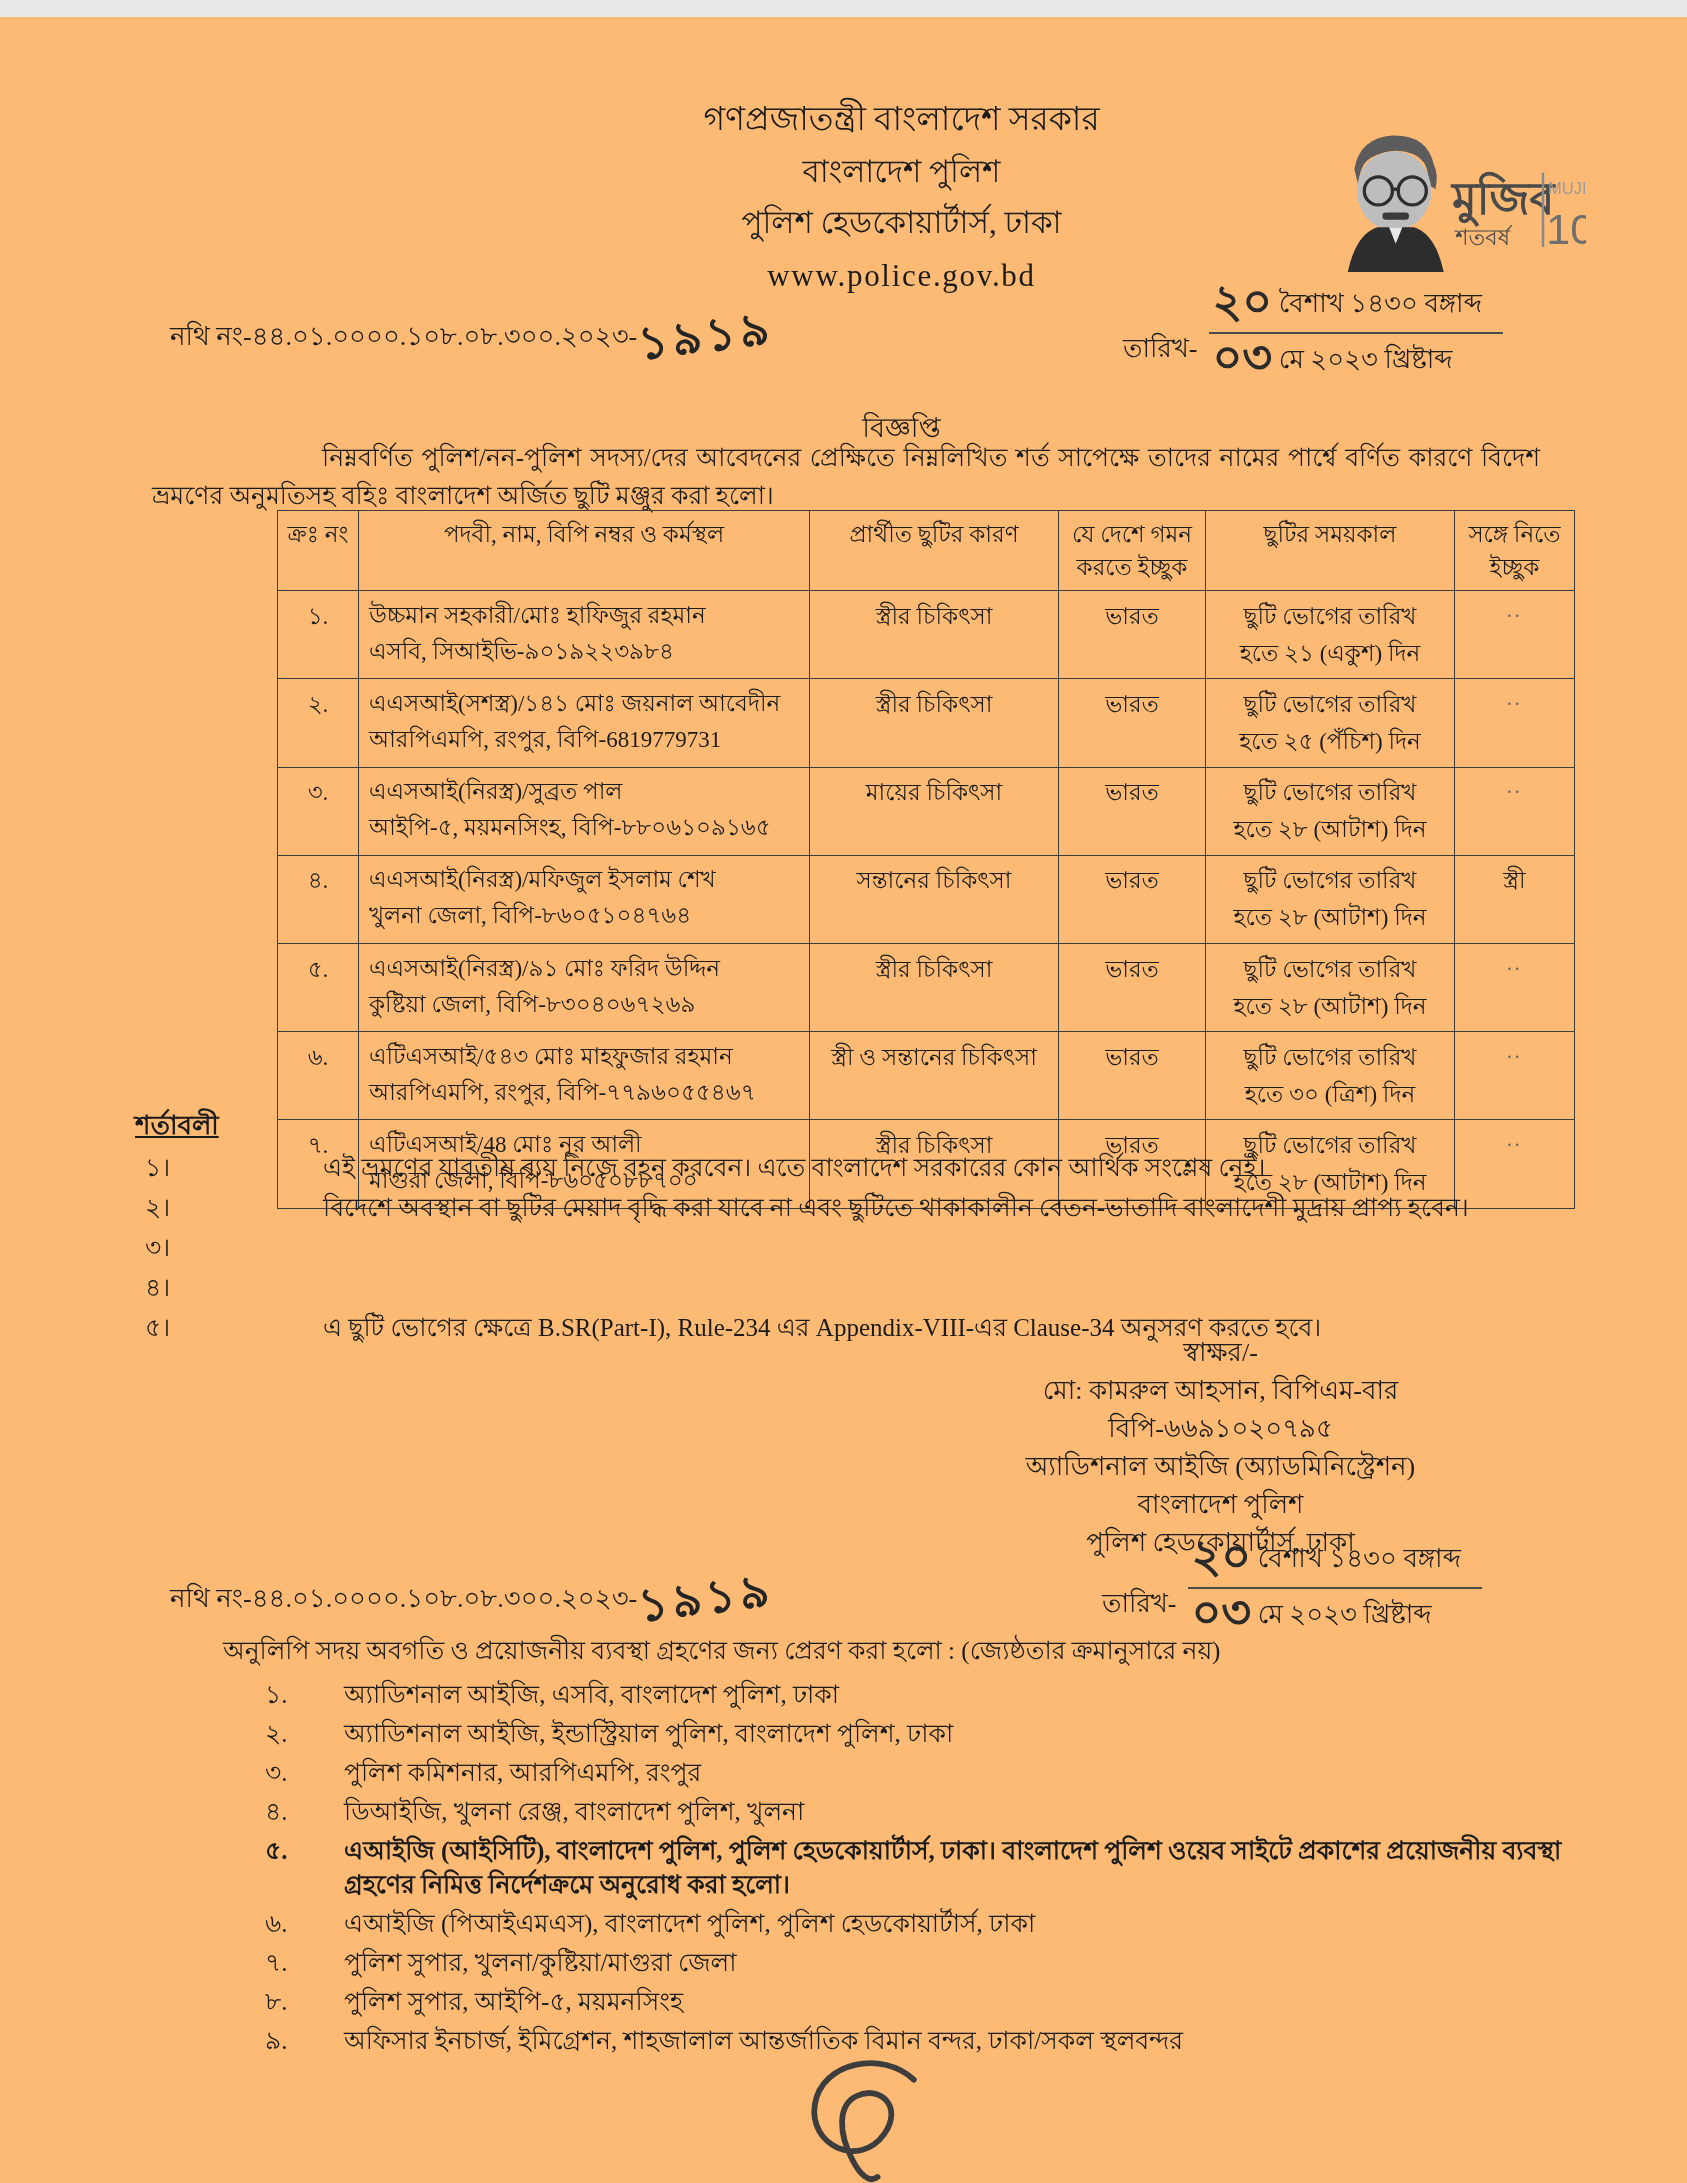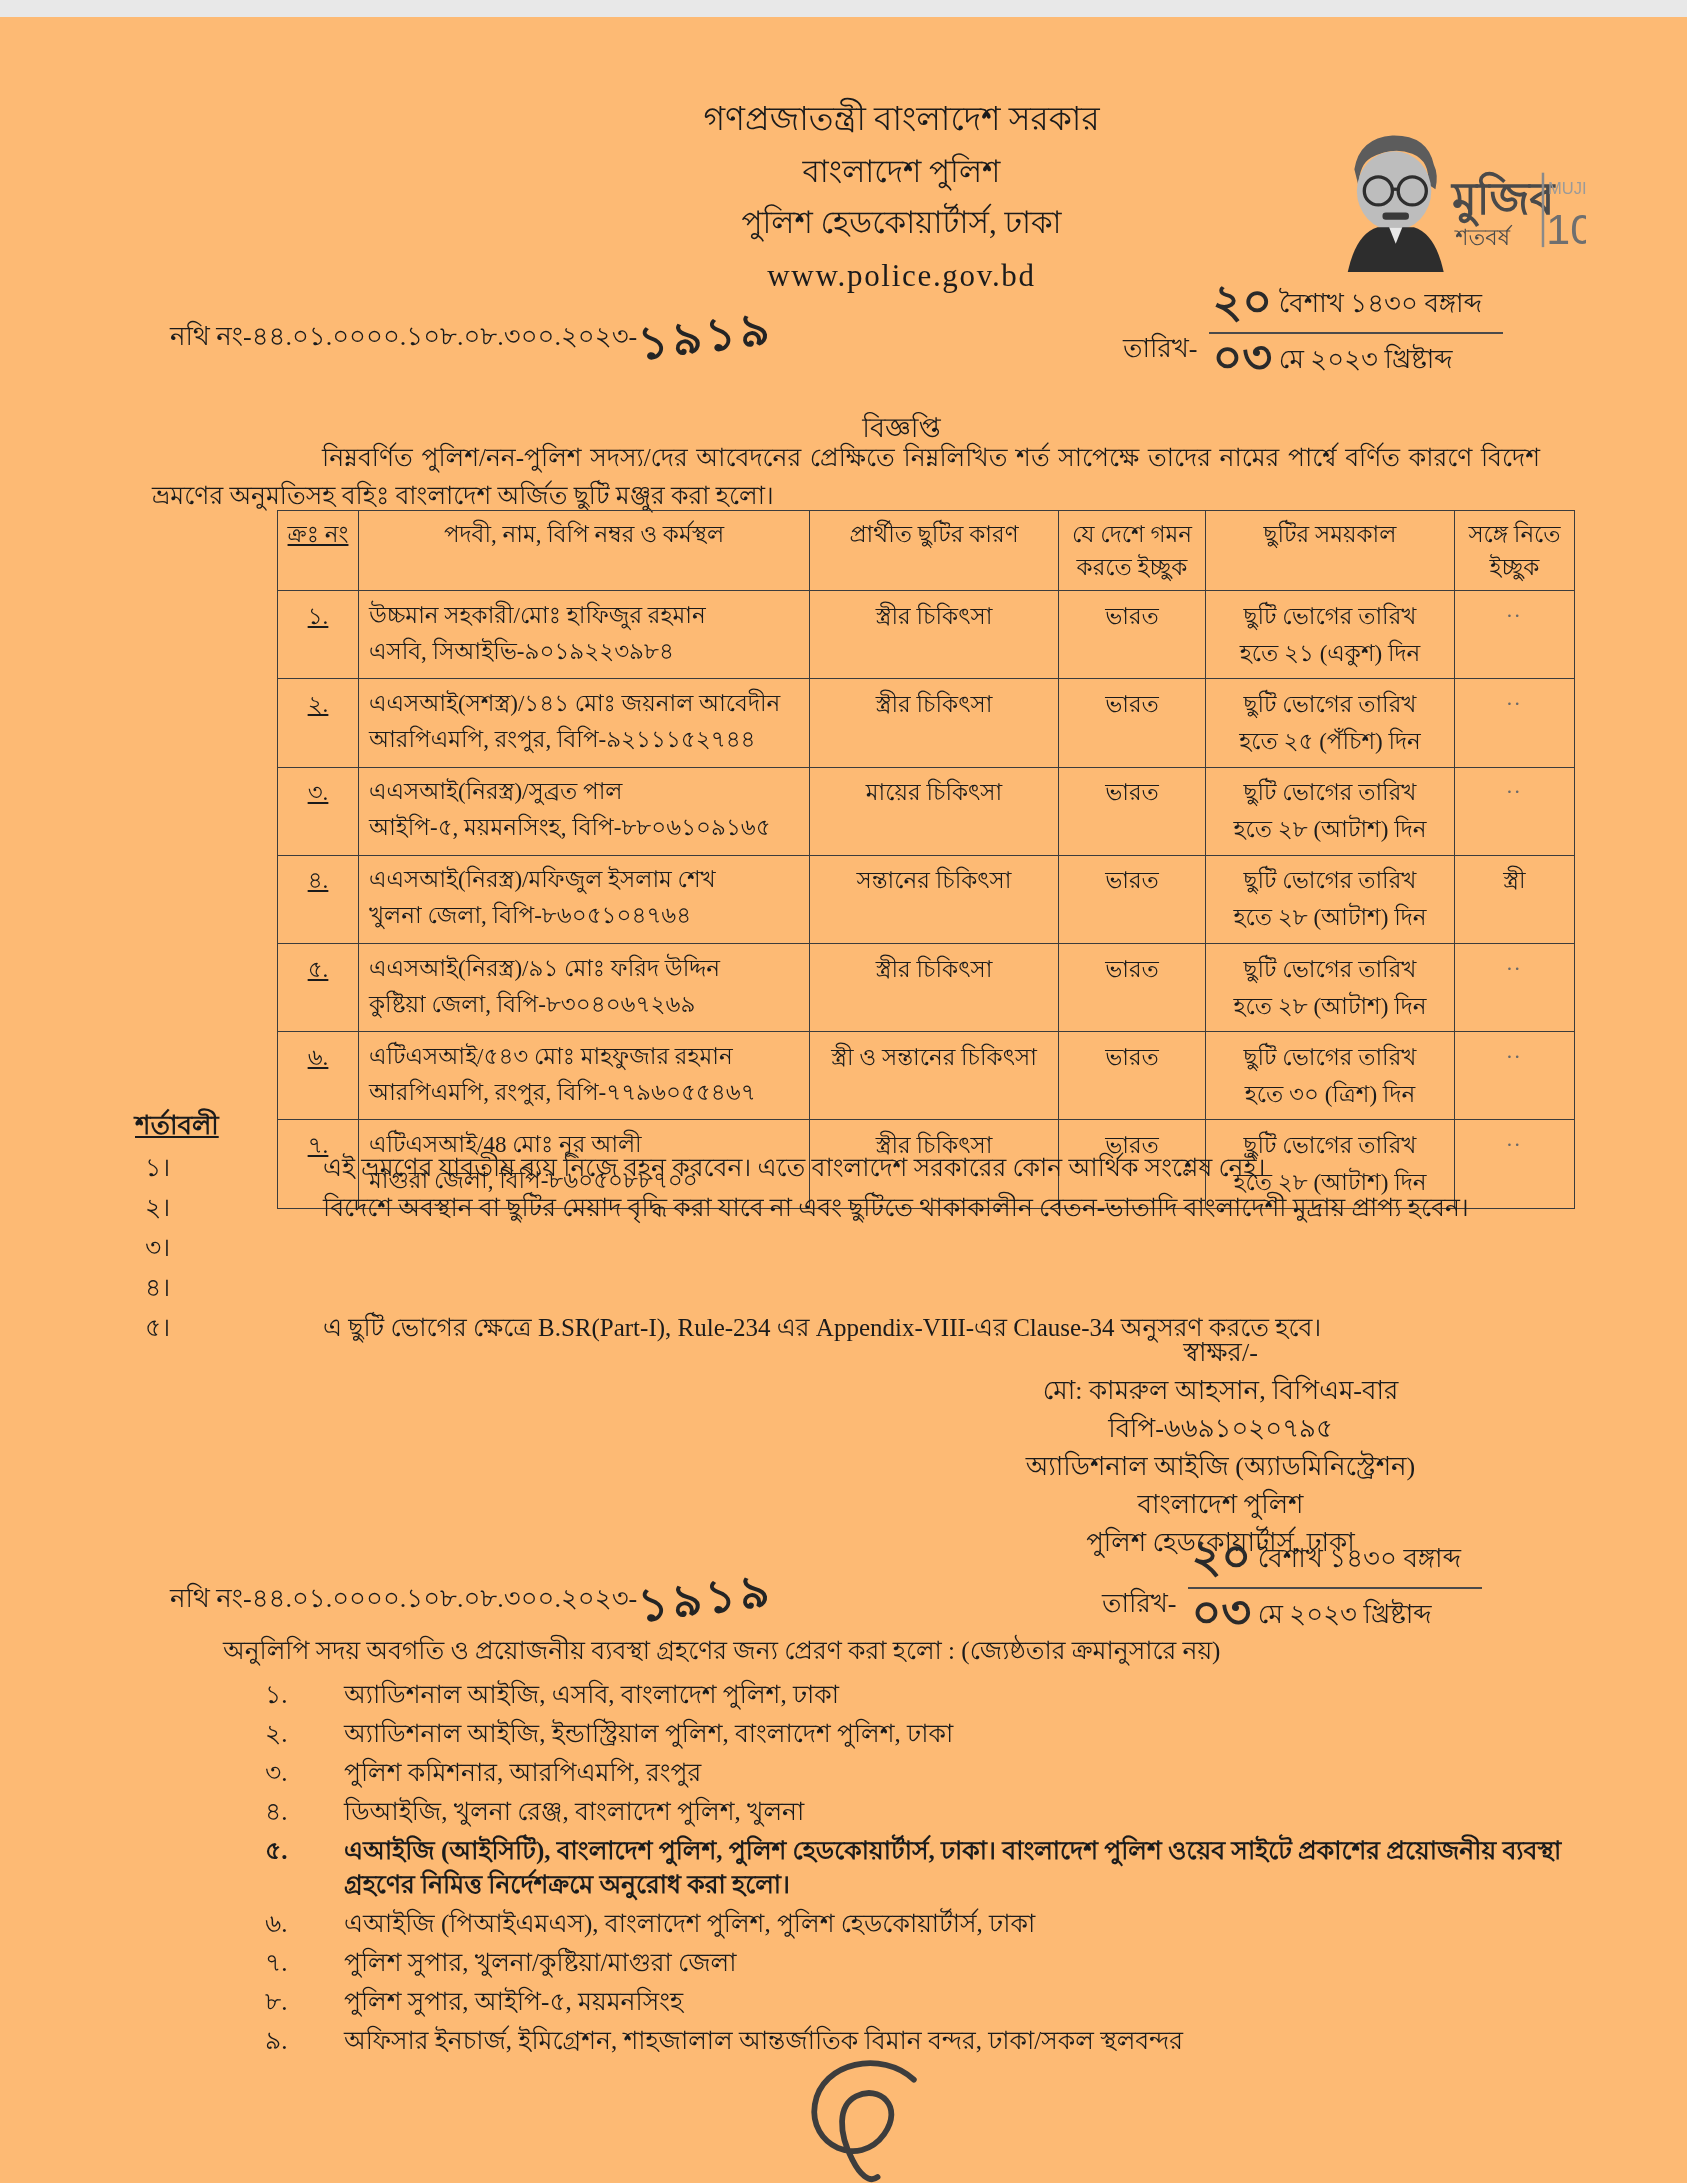--- a/index.html
+++ b/index.html
@@ -51,21 +51,21 @@
     border-collapse:collapse;table-layout:fixed;
     font-size:23px;
   }
   .leave-table th,.leave-table td{
     border:1.7px solid #3c3c3c;
     font-weight:normal;
     vertical-align:top;
     padding:6.6px 5px;
   }
   .leave-table th{text-align:center;line-height:33px;height:65px;}
-  .c-sl{width:70px;text-align:center;text-decoration:underline;}
+  .c-sl{width:70px;text-align:center;}
   .c-name{width:440px;}
   .c-reason{width:238px;text-align:center;}
   .c-country{width:136px;text-align:center;}
   .c-duration{width:238px;text-align:center;}
   .c-comp{width:109px;text-align:center;}
   .leave-table td{height:73px;}
   .name-line{line-height:36px;text-align:left;padding-left:5px;}
   .dur-line{line-height:37px;}
   .comp-dots{color:#6a6a6a;letter-spacing:2.5px;font-size:21.5px;}
   
@@ -165,21 +165,21 @@
         <td class="c-duration">
           <div class="dur-line">ছুটি ভোগের তারিখ</div>
           <div class="dur-line">হতে ২১ (একুশ) দিন</div>
         </td>
         <td class="c-comp comp-dots">..</td>
       </tr>
       <tr>
         <td class="c-sl">২.</td>
         <td class="c-name">
           <div class="name-line">এএসআই(সশস্ত্র)/১৪১ মোঃ জয়নাল আবেদীন</div>
-          <div class="name-line">আরপিএমপি, রংপুর, বিপি-৯২১১১৫২৭৪৪</div>
+          <div class="name-line">আরপিএমপি, রংপুর, বিপি-6819779731</div>
         </td>
         <td class="c-reason">স্ত্রীর চিকিৎসা</td>
         <td class="c-country">ভারত</td>
         <td class="c-duration">
           <div class="dur-line">ছুটি ভোগের তারিখ</div>
           <div class="dur-line">হতে ২৫ (পঁচিশ) দিন</div>
         </td>
         <td class="c-comp comp-dots">..</td>
       </tr>
       <tr>

